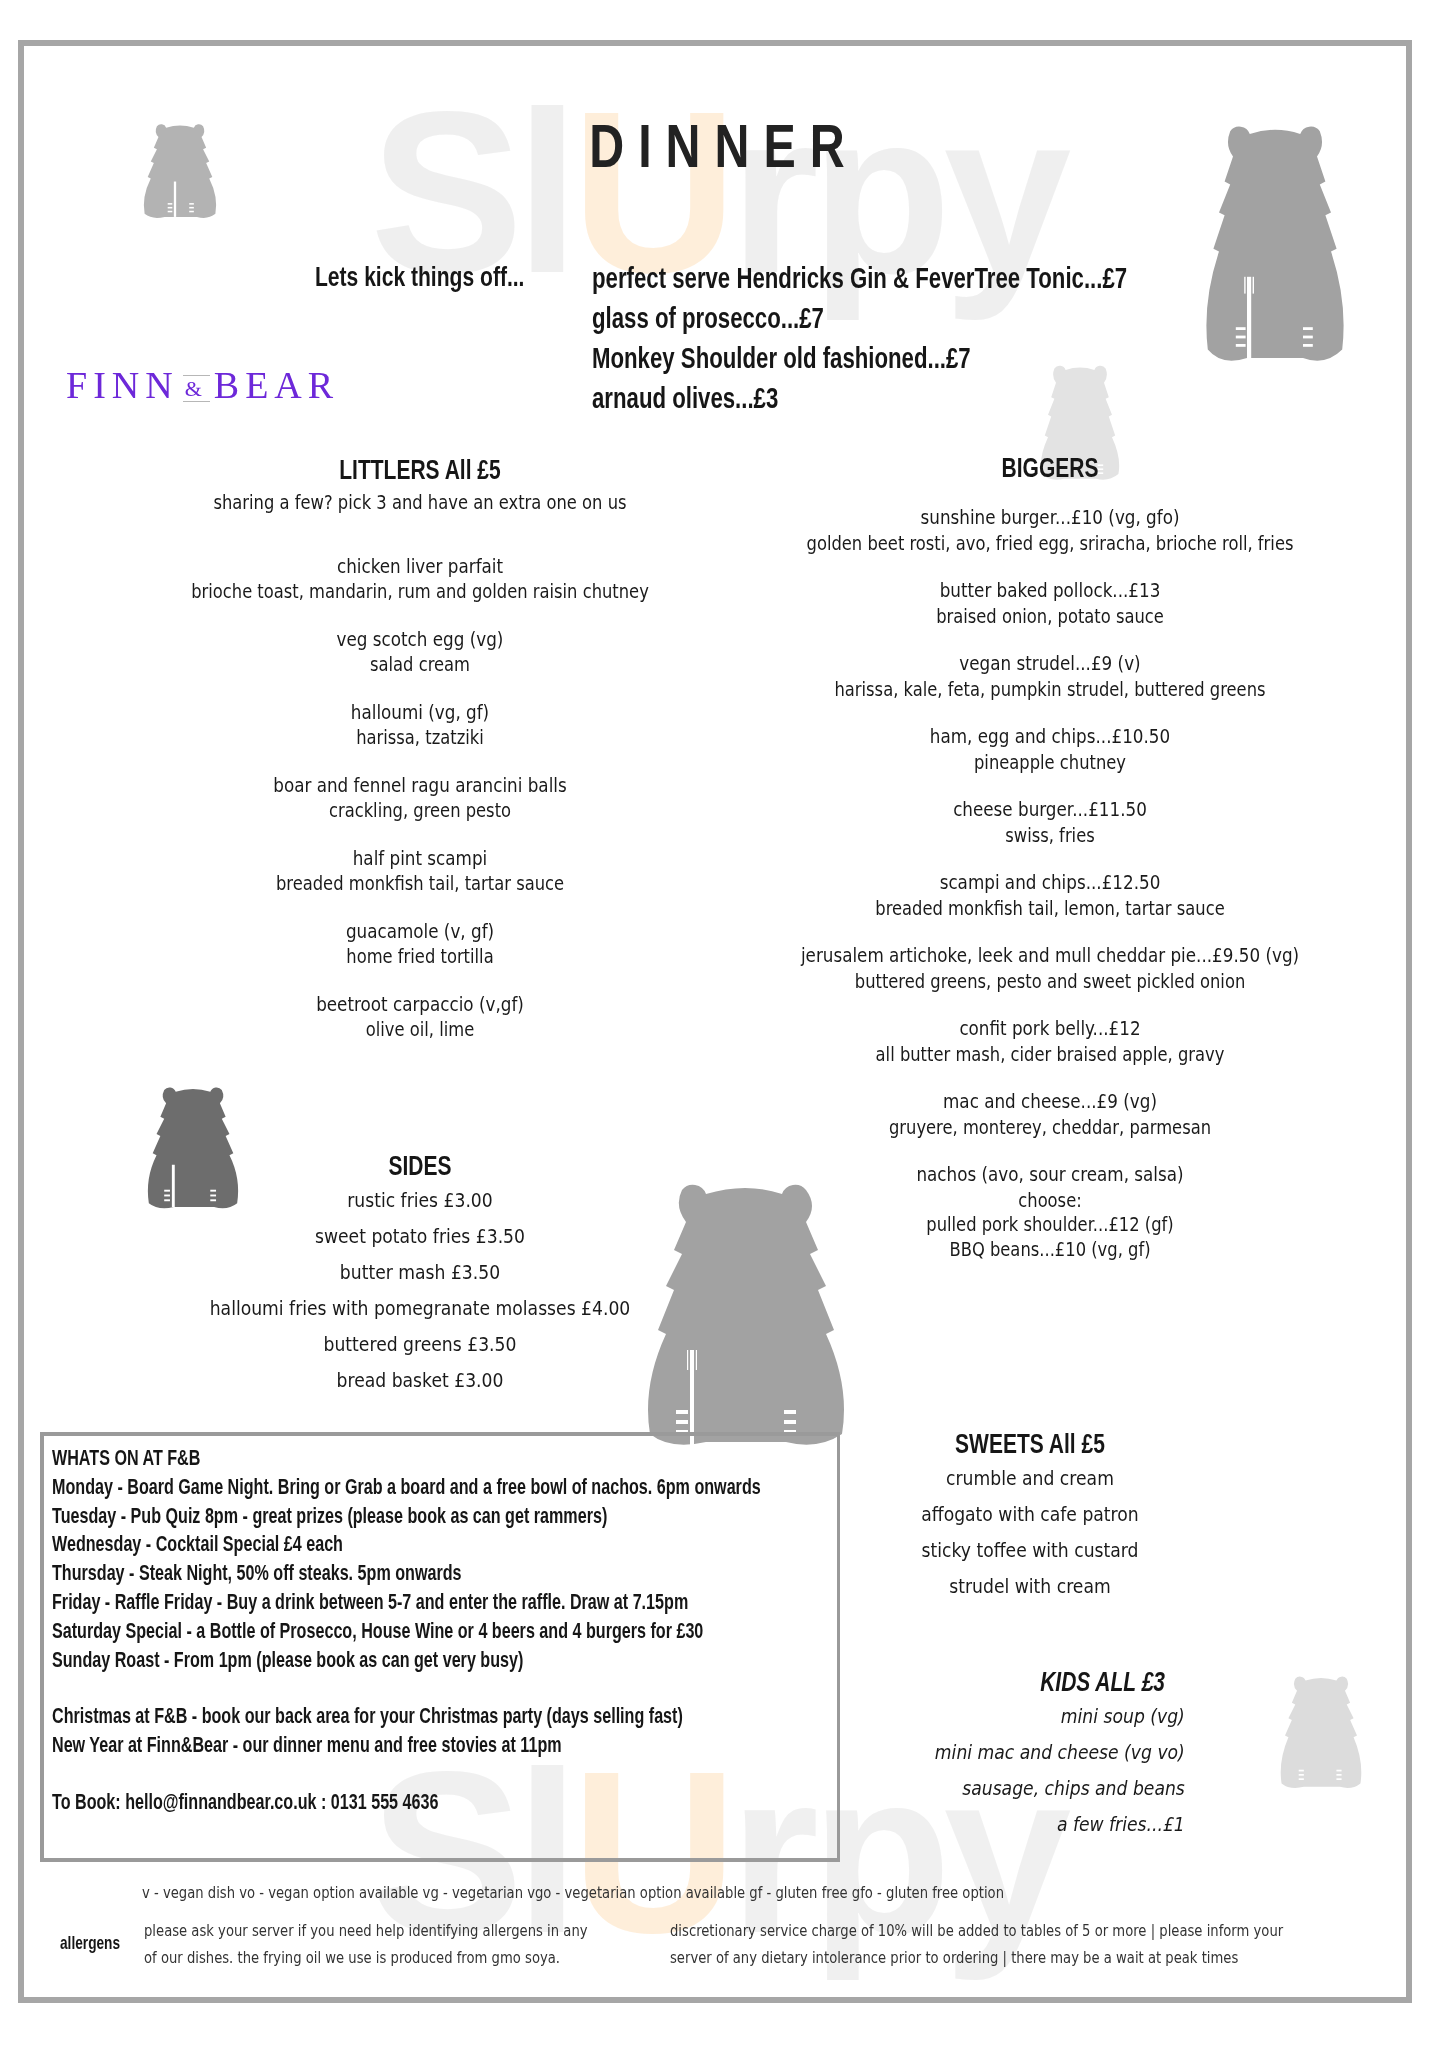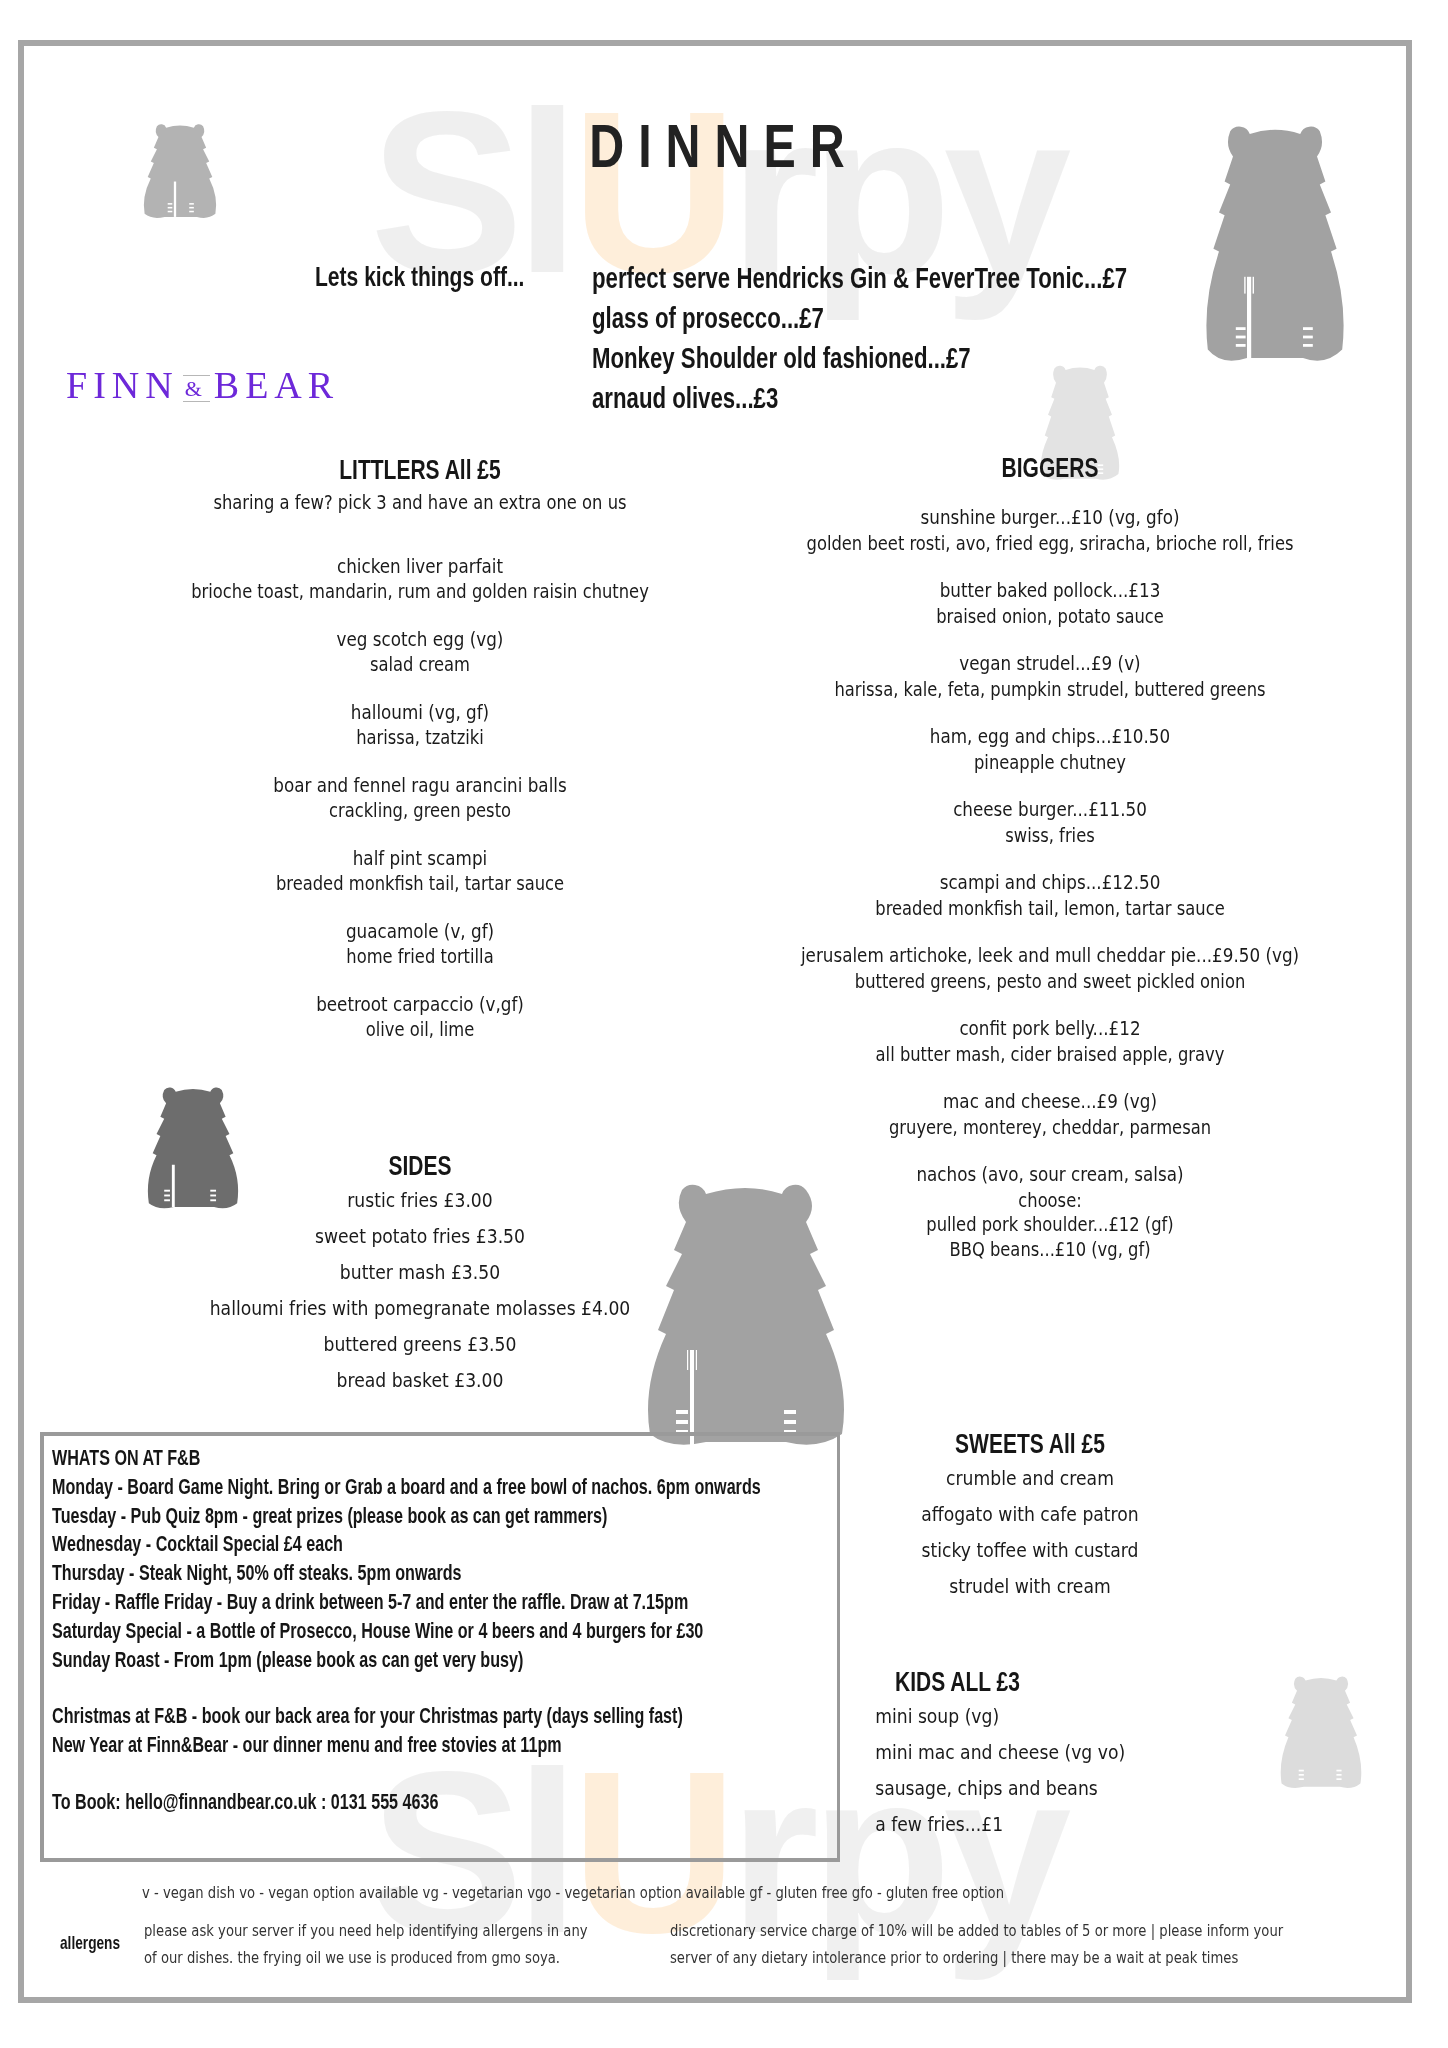--- a/index.html
+++ b/index.html
@@ -30,21 +30,21 @@
     .subtitle { margin-top: 4px; margin-bottom: 40px; }
 
     .sides { position: absolute; left: 130px; width: 580px; top: 1150px; text-align: center; }
     .sides .body-text { line-height: 36px; font-size: 20px; }
 
     .whats-box { position: absolute; left: 40px; top: 1432px; width: 800px; height: 430px; border: 4px solid #9a9a9a; border-right-width: 3px; box-sizing: border-box; background: rgba(255,255,255,0.0); }
     .whats { position: absolute; left: 52px; top: 1444px; font-family: "Liberation Sans", sans-serif; font-weight: bold; font-size: 21.5px; line-height: 28.8px; color: #161616; transform: scaleX(0.75); transform-origin: left; white-space: nowrap; }
     .whats .gap { height: 28px; }
 
     .sweets { position: absolute; left: 850px; width: 360px; top: 1428px; text-align: center; }
-    .kids { position: absolute; left: 850px; width: 360px; top: 1666px; text-align: left; }
+    .kids { position: absolute; left: 850px; width: 360px; top: 1666px; text-align: right; font-style: italic; }
     .sweets .body-text, .kids .body-text { line-height: 36px; font-size: 20px; }
 
     .legend { position: absolute; left: 142px; top: 1884px; font-family: "DejaVu Sans", sans-serif; font-size: 15.5px; color: #333; transform: scaleX(0.85); transform-origin: left; white-space: nowrap; }
     .allergens-label { position: absolute; left: 60px; top: 1932px; font-family: "Liberation Sans", sans-serif; font-weight: bold; font-size: 19px; transform: scaleX(0.72); transform-origin: left; color: #161616; }
     .allergens-note { position: absolute; left: 144px; top: 1918px; width: 600px; font-family: "DejaVu Sans", sans-serif; font-size: 15.5px; line-height: 27px; color: #333; transform: scaleX(0.85); transform-origin: left; white-space: nowrap; }
     .service-note { position: absolute; left: 670px; top: 1918px; font-family: "DejaVu Sans", sans-serif; font-size: 15.5px; line-height: 27px; color: #333; transform: scaleX(0.85); transform-origin: left; white-space: nowrap; }
   </style>
 </head>
 <body>
 

